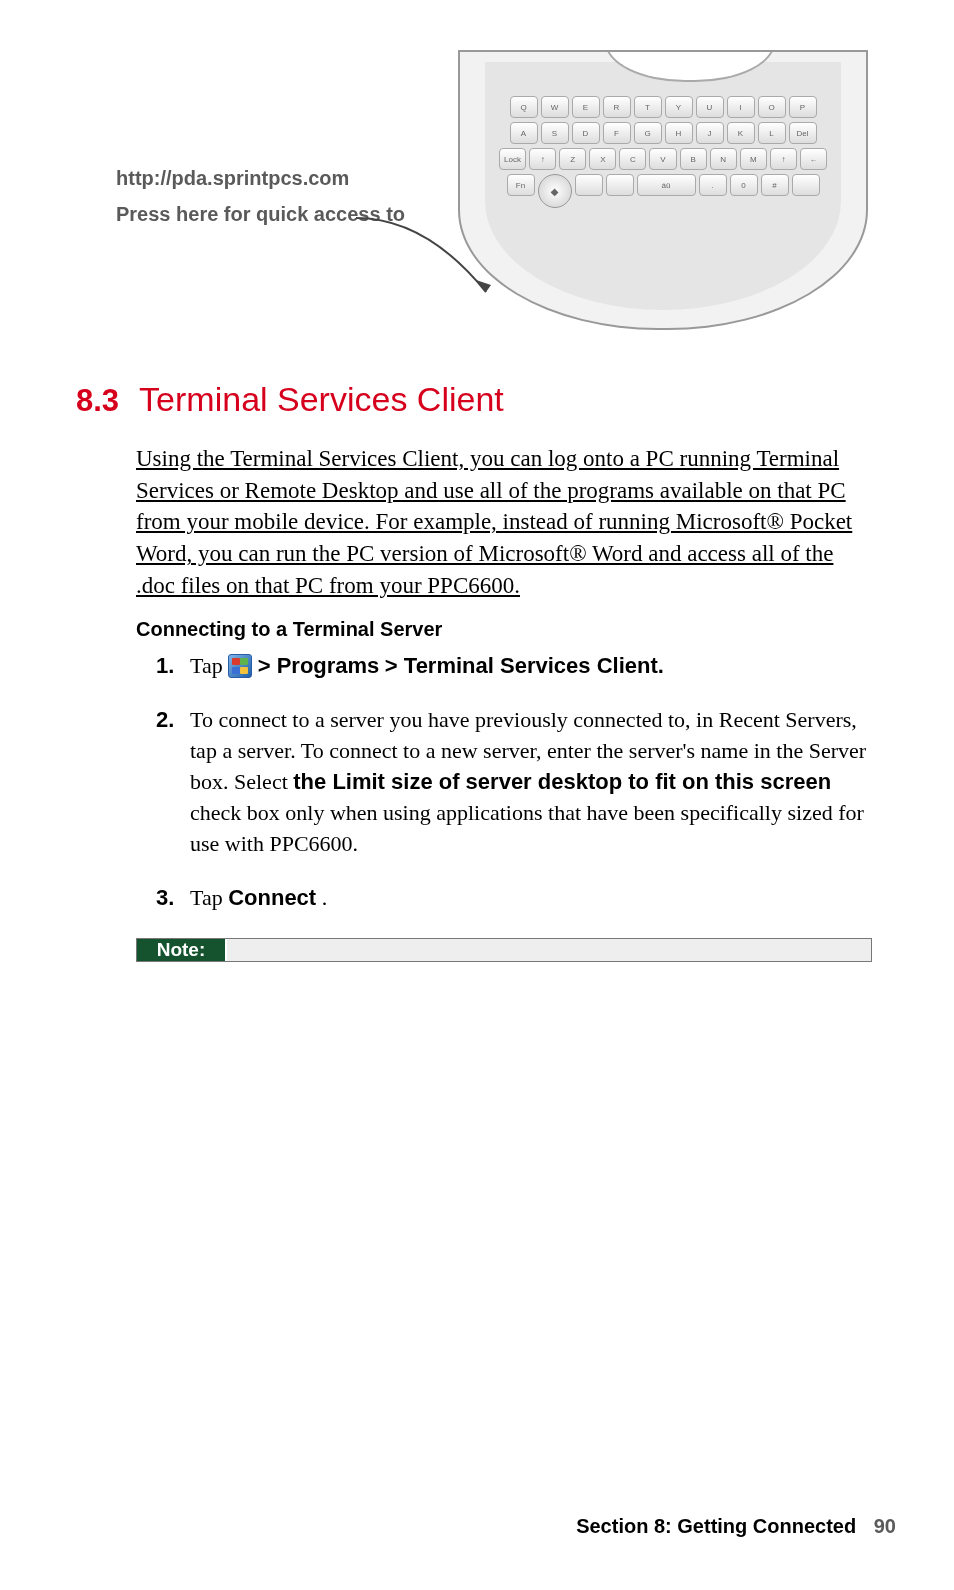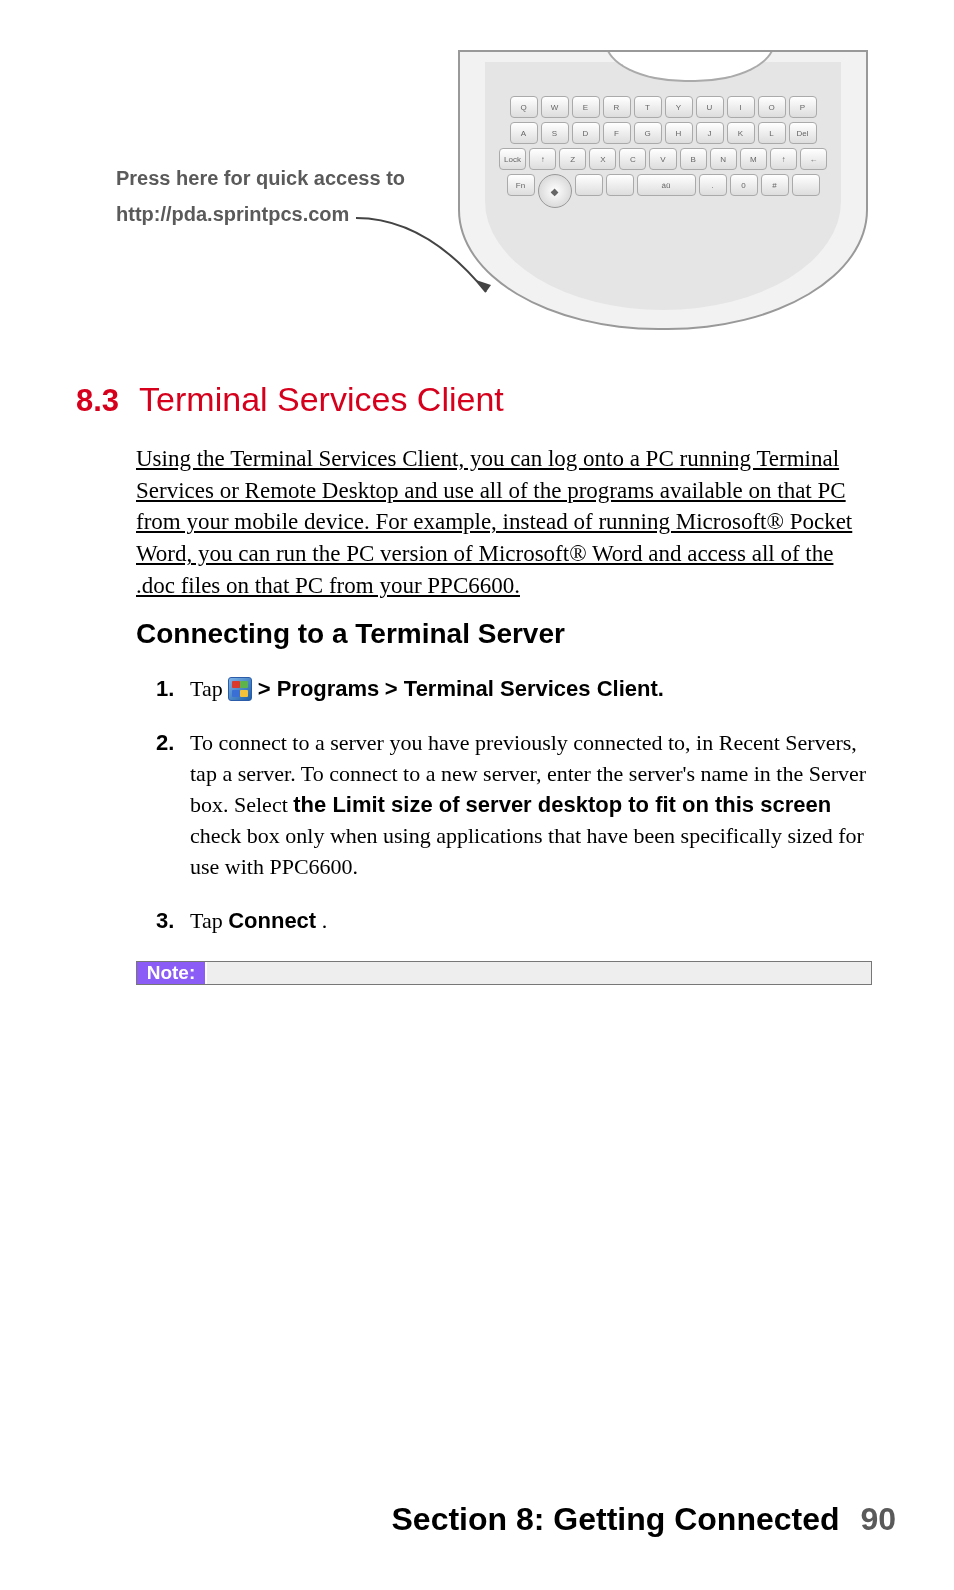--- a/index.html
+++ b/index.html
@@ -13,45 +13,45 @@
   .screen-stub { position: absolute; left: 120px; top: -30px; width: 170px; height: 50px; border: 2px solid #aaa; border-top: none; border-bottom-left-radius: 80px 40px; border-bottom-right-radius: 80px 40px; background: #fff; }
   .keyboard { position: absolute; left: 14px; right: 14px; top: 34px; }
   .krow { display: flex; justify-content: center; margin-bottom: 4px; gap: 3px; }
   .key { width: 28px; height: 22px; background: linear-gradient(#fff,#ddd); border: 1px solid #aaa; border-radius: 4px; font-family: Arial, sans-serif; font-size: 8px; color: #666; display: flex; align-items: center; justify-content: center; }
   .key.space { width: 59px; }
   .dpad { width: 34px; height: 34px; border-radius: 50%; background: radial-gradient(#fff,#ccc); border: 1px solid #999; display:flex; align-items:center; justify-content:center; font-size:10px; color:#666;}
   .section-heading { margin-top: 40px; margin-bottom: 24px; }
   .sec-num { font-family: Arial, Helvetica, sans-serif; font-size: 31px; font-weight: bold; color: #d6001c; }
   .sec-title { font-family: Arial, Helvetica, sans-serif; font-size: 34px; font-weight: normal; color: #d6001c; margin-left: 16px; }
   .body-para { font-size: 23px; line-height: 1.38; margin-left: 60px; margin-right: 6px; margin-bottom: 16px; text-decoration: underline; }
-  .sub-heading { font-family: Arial, Helvetica, sans-serif; font-size: 28px; font-weight: bold; color: #000; margin-left: 60px; margin-bottom: 24px; }
+  .sub-heading { font-family: Arial, Helvetica, sans-serif; font-size: 20px; font-weight: bold; color: #000; margin-left: 60px; margin-bottom: 10px; }
   .step { display: flex; margin-left: 80px; margin-right: 6px; margin-bottom: 24px; font-size: 22px; line-height: 1.4; }
   .step-num { font-family: Arial, Helvetica, sans-serif; font-weight: bold; width: 34px; flex-shrink: 0; }
   .step-body { flex: 1; }
   .bold-sans { font-family: Arial, Helvetica, sans-serif; font-weight: bold; }
   .start-icon { display: inline-block; width: 24px; height: 24px; vertical-align: -5px; border: 1px solid #2a5caa; border-radius: 3px; background: linear-gradient(135deg,#7fb4e8,#1c5fa8); position: relative; }
   .start-icon::before { content: ""; position: absolute; left: 3px; top: 3px; width: 8px; height: 7px; background: #d93a2b; border-radius: 1px; }
   .start-icon::after { content: ""; position: absolute; right: 3px; top: 3px; width: 8px; height: 7px; background: #5fb34c; border-radius: 1px; }
   .start-icon .b1 { position:absolute; left:3px; bottom:3px; width:8px; height:7px; background:#3a6fd6; border-radius:1px;}
   .start-icon .b2 { position:absolute; right:3px; bottom:3px; width:8px; height:7px; background:#f2c23a; border-radius:1px;}
   .note-box { display: flex; margin-left: 60px; margin-right: 6px; border: 1px solid #777; background: #eee; }
-  .note-label { width: 70px; background: #8b5cf6; color: #fff; font-family: Arial, Helvetica, sans-serif; font-weight: bold; font-size: 19px; display: flex; align-items: center; justify-content: center; border-right: 2px solid #fff; }
+  .note-label { width: 90px; background: #14532d; color: #fff; font-family: Arial, Helvetica, sans-serif; font-weight: bold; font-size: 19px; display: flex; align-items: center; justify-content: center; border-right: 2px solid #fff; }
   .note-body { flex: 1; padding: 14px 14px; font-family: Arial, Helvetica, sans-serif; font-size: 20px; line-height: 1.4; color: #444; text-align: justify; }
-  .footer { position: absolute; bottom: 52px; right: 58px; font-family: Arial, Helvetica, sans-serif; font-size: 32px; font-weight: bold; color: #000; }
+  .footer { position: absolute; bottom: 52px; right: 58px; font-family: Arial, Helvetica, sans-serif; font-size: 20px; font-weight: bold; color: #000; }
   .footer .pagenum { font-weight: bold; color: #5a5a5a; margin-left: 12px; }
 </style>
 </head>
 <body>
 
 <div class="page">
 
   <div class="top-illustration">
     <div class="callout-text">
+      <div>http://pda.sprintpcs.com</div>
       <div>Press here for quick access to</div>
-      <div>http://pda.sprintpcs.com</div>
     </div>
     <svg class="arrow" width="160" height="110">
       <path d="M 0 8 Q 70 8 130 82" stroke="#444" stroke-width="2" fill="none"></path>
       <polygon points="130,82 120,70 135,75" fill="#444"></polygon>
     </svg>
     <div class="device">
       <div class="device-inner">
         <div class="screen-stub"></div>
         <div class="keyboard">
           <div class="krow">

